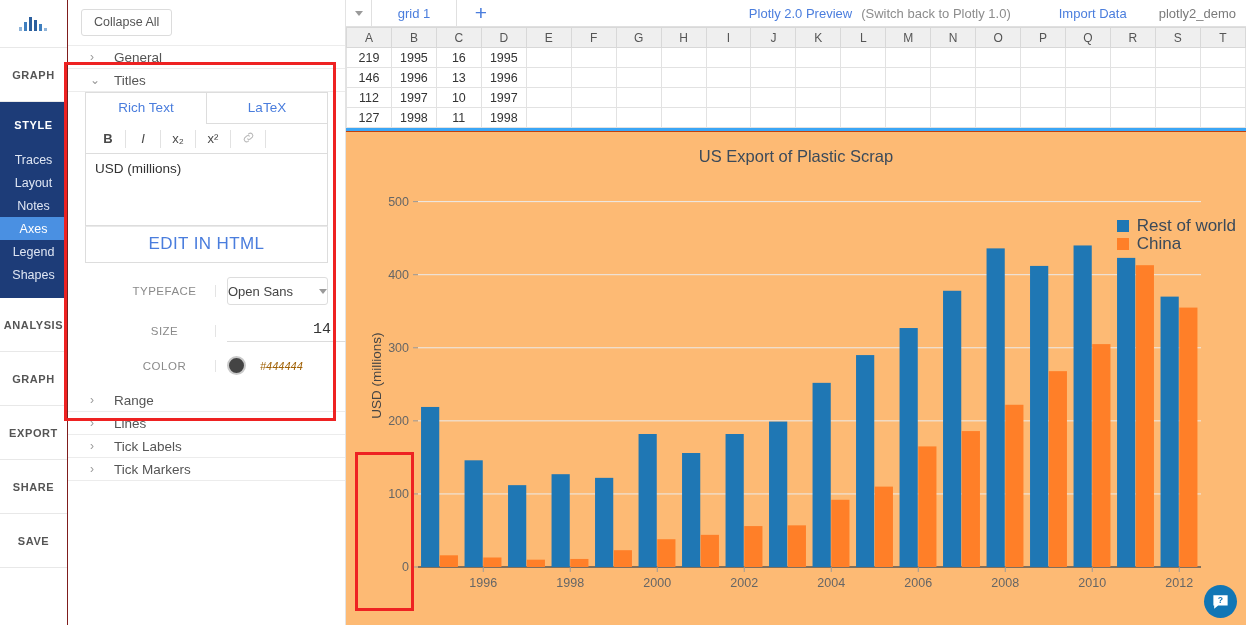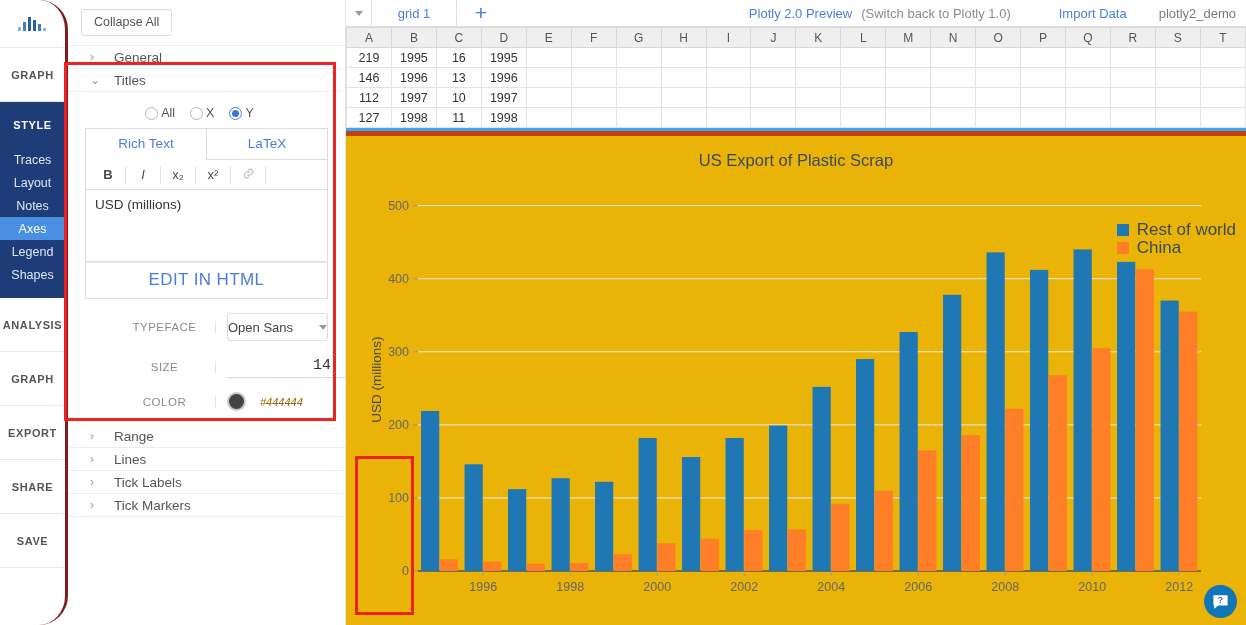--- a/index.html
+++ b/index.html
@@ -6,22 +6,22 @@
   html, body { margin:0; padding:0; }
   body {
     width:1246px; height:625px; overflow:hidden;
     font-family:"Liberation Sans", sans-serif;
     background:#fff; color:#444; font-size:13px;
     -webkit-font-smoothing:antialiased;
   }
   .app { display:flex; width:1246px; height:625px; }
 
   
-  .rail { width:68px; flex:0 0 68px; background:#fff; border-right:3px solid #7f1d1d;
-          display:flex; flex-direction:column;border-radius:29px; }
+  .rail { width:68px; flex:0 0 68px; background:#fff; border-right:1px solid #7f1d1d;
+          display:flex; flex-direction:column; }
   .rail-logo { height:48px; display:flex; align-items:center; justify-content:center;
                border-bottom:1px solid #e8e8e8; }
   .rail-sec { height:54px; display:flex; align-items:center; justify-content:center;
               font-size:11px; letter-spacing:.6px; font-weight:bold; color:#555;
               border-bottom:1px solid #e8e8e8; background:#fff; cursor:pointer; }
   .rail-group { background:#1d3c78; }
   .rail-group .rail-head { height:46px; display:flex; align-items:center; justify-content:center;
             font-size:11px; letter-spacing:.6px; font-weight:bold; color:#fff; }
   .rail-item { height:23px; display:flex; align-items:center; justify-content:center;
                font-size:12.5px; color:#dfe6f3; cursor:pointer; }
@@ -103,21 +103,21 @@
   .tb-muted { display:flex; align-items:center; color:#8c8c8c; margin-left:9px; }
   .tb-user { display:flex; align-items:center; color:#7a7a7a; margin:0 10px 0 32px; cursor:pointer; }
 
   table.grid { border-collapse:collapse; table-layout:fixed; width:100%; }
   table.grid th { background:#efefef; border:1px solid #d8d8d8; height:20px; font-weight:normal;
                   font-size:12px; color:#555; }
   table.grid td { border:1px solid #e2e2e2; height:20px; font-size:12.5px; color:#333;
                   text-align:center; background:#fff; }
   .grid-wrap { border-bottom:3px solid #3ba6f5; }
 
-  .plotarea { flex:1; position:relative; background:#eab308; border-top:5px solid #c2410c;}
+  .plotarea { flex:1; position:relative; background:#fdba74; border-top:1px solid #c2410c;}
   .chart-title { position:absolute; left:0; right:0; top:15px; text-align:center;
                  font-size:16.5px; color:#3b4a5a; }
   .legend { position:absolute; right:10px; top:85px; font-size:17px; color:#3b4a5a; }
   .legend .lrow { display:flex; align-items:center; gap:8px; height:18px; }
   .legend .lsw { width:12px; height:12px; }
   .ylabel { position:absolute; font-size:13.5px; color:#444;
             transform:rotate(-90deg); transform-origin:center center; white-space:nowrap; }
   .helpbtn { position:absolute; right:9px; bottom:7px; width:33px; height:33px; border-radius:50%;
              background:#1176b5; display:flex; align-items:center; justify-content:center;
              cursor:pointer; }
@@ -165,34 +165,20 @@
       <span class="chev">›</span>
       <span class="acc-label">General</span>
     </div>
 
     <div class="acc-row">
       <span class="chev">⌄</span>
       <span class="acc-label">Titles</span>
     </div>
 
     <div class="titles-body">
-      <div class="radio-row">
-        <label class="radio">
-          <span class="dot"></span>
-          <span class="lbl">All</span>
-        </label>
-        <label class="radio">
-          <span class="dot"></span>
-          <span class="lbl">X</span>
-        </label>
-        <label class="radio">
-          <span class="dot sel"></span>
-          <span class="lbl">Y</span>
-        </label>
-      </div>
 
       <div class="tabs">
         <div class="tab active">Rich Text</div>
         <div class="tab inactive">LaTeX</div>
       </div>
 
       <div class="fmtbar">
         <span class="fmtbtn" style="font-weight:bold">B</span>
         <span class="fmtdiv"></span>
         <span class="fmtbtn" style="font-style:italic">I</span>

